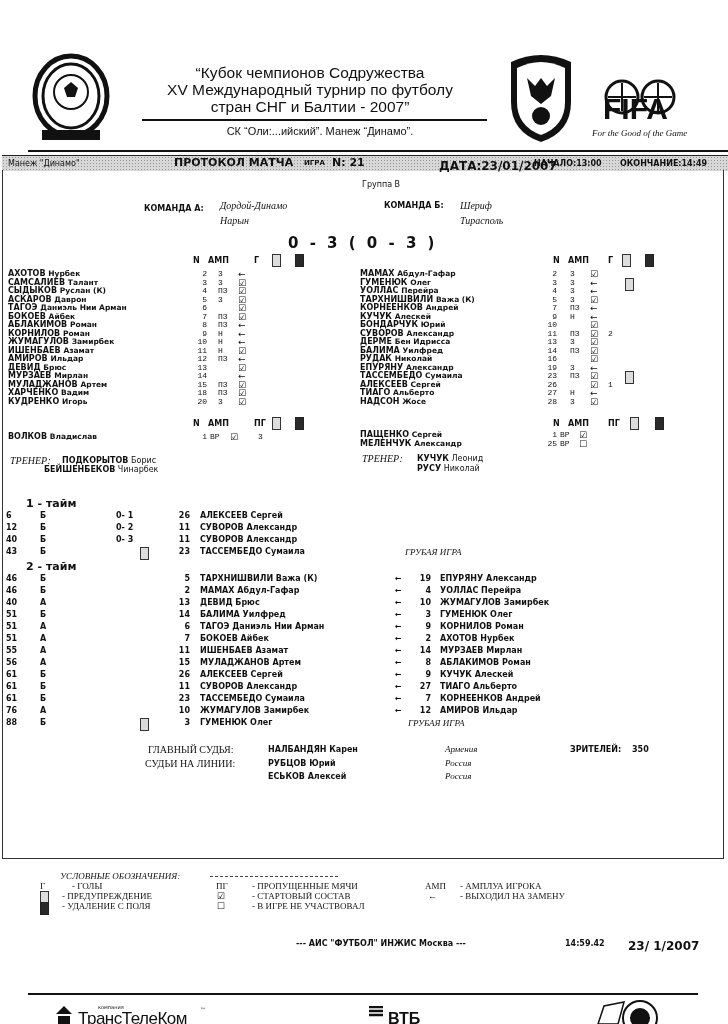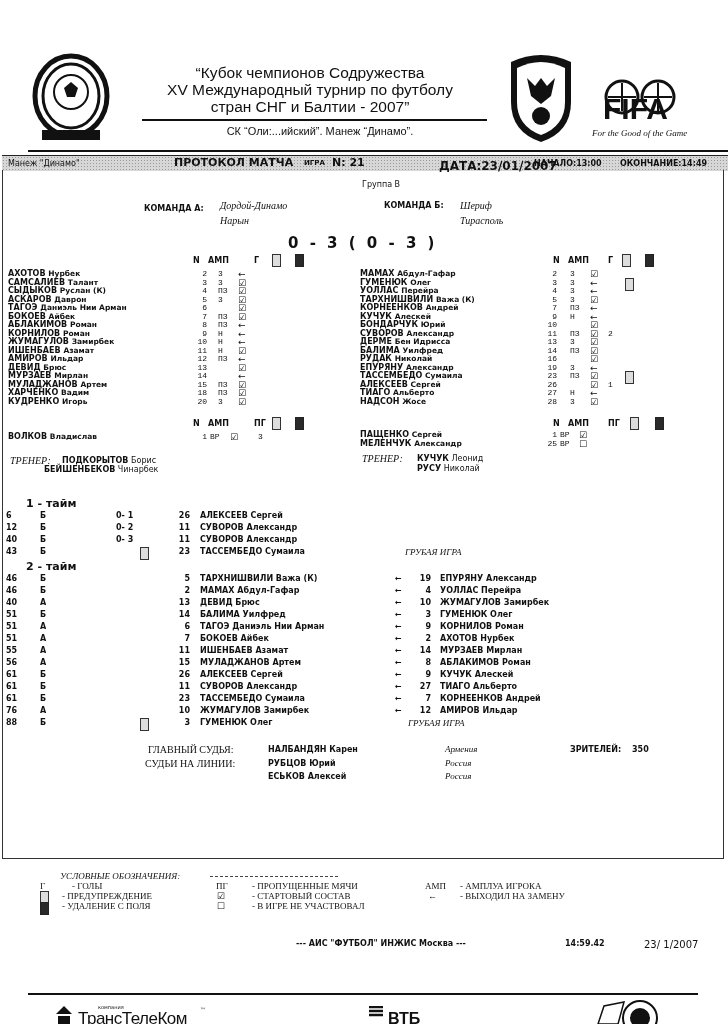--- a/index.html
+++ b/index.html
@@ -538,21 +538,21 @@
   <div class="abs legend" style="left:252px;top:891px">- СТАРТОВЫЙ СОСТАВ</div>
   <div class="abs legend" style="left:217px;top:901px">☐</div>
   <div class="abs legend" style="left:252px;top:901px">- В ИГРЕ НЕ УЧАСТВОВАЛ</div>
   <div class="abs legend" style="left:425px;top:881px">АМП</div>
   <div class="abs legend" style="left:460px;top:881px">- АМПЛУА ИГРОКА</div>
   <div class="abs legend" style="left:428px;top:891px;font-weight:bold">←</div>
   <div class="abs legend" style="left:460px;top:891px">- ВЫХОДИЛ НА ЗАМЕНУ</div>
 
   <div class="abs" style="left:296px;top:939px;font-size:8px;font-weight:bold">--- АИС "ФУТБОЛ"  ИНЖИС  Москва ---</div>
   <div class="abs" style="left:565px;top:939px;font-size:8px;font-weight:bold">14:59.42</div>
-  <div class="abs" style="left:644px;top:939px;font-size:10px;font-weight:normal">23/ 1/2007</div>
+  <div class="abs" style="left:628px;top:939px;font-size:12px;font-weight:bold">23/ 1/2007</div>
 
   <div class="foot-rule"></div>
 
   <svg class="abs" style="left:54px;top:1005px" width="20" height="19" viewBox="0 0 20 19">
     <path d="M10,1 L18,9 L10,9 Z M10,1 L2,9 L10,9 Z" fill="#111"></path>
       <rect x="4" y="11" width="12" height="8" fill="#111"></rect>
   </svg>
   <div class="abs" style="left:98px;top:1004px;font-size:5px">компания</div>
   <div class="abs" style="left:78px;top:1009px;font-family:'Liberation Sans', sans-serif;font-size:17px;letter-spacing:-0.5px">ТрансТелеКом</div>
   <div class="abs" style="left:200px;top:1006px;font-size:6px">™</div>

